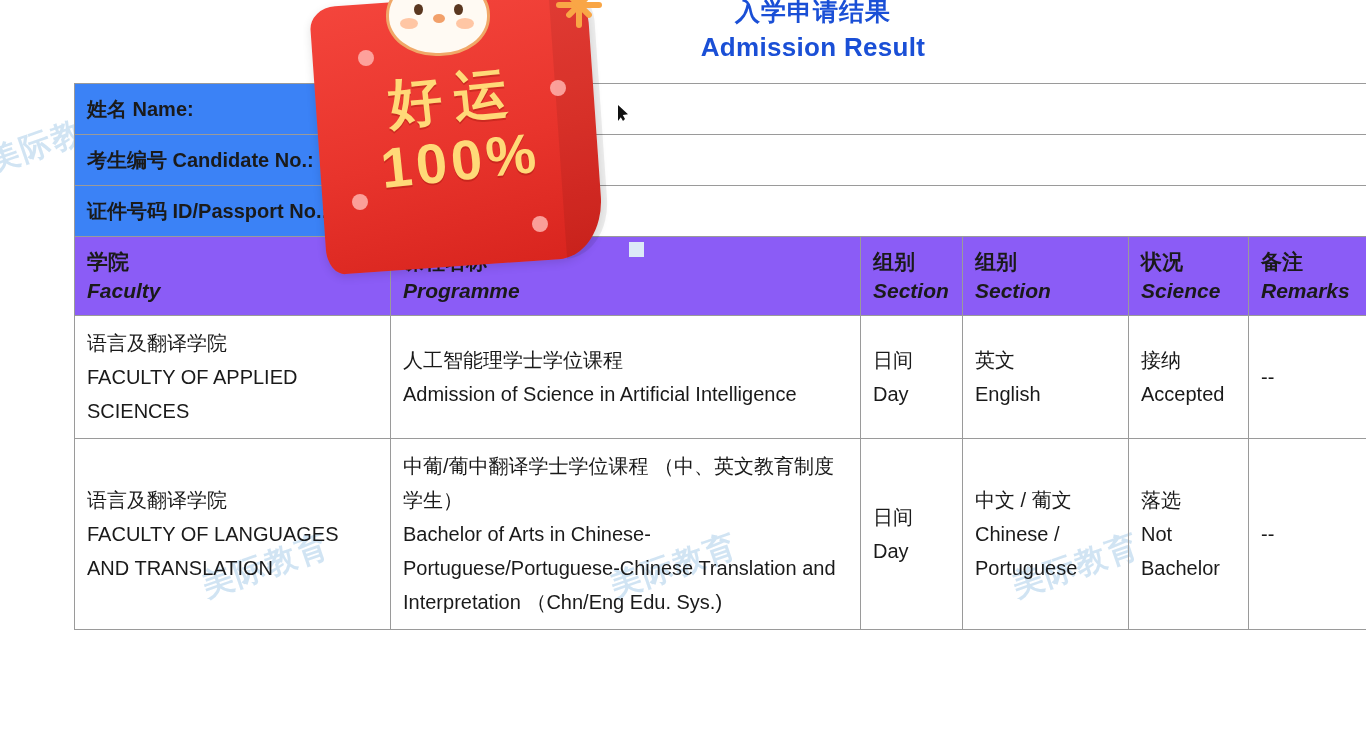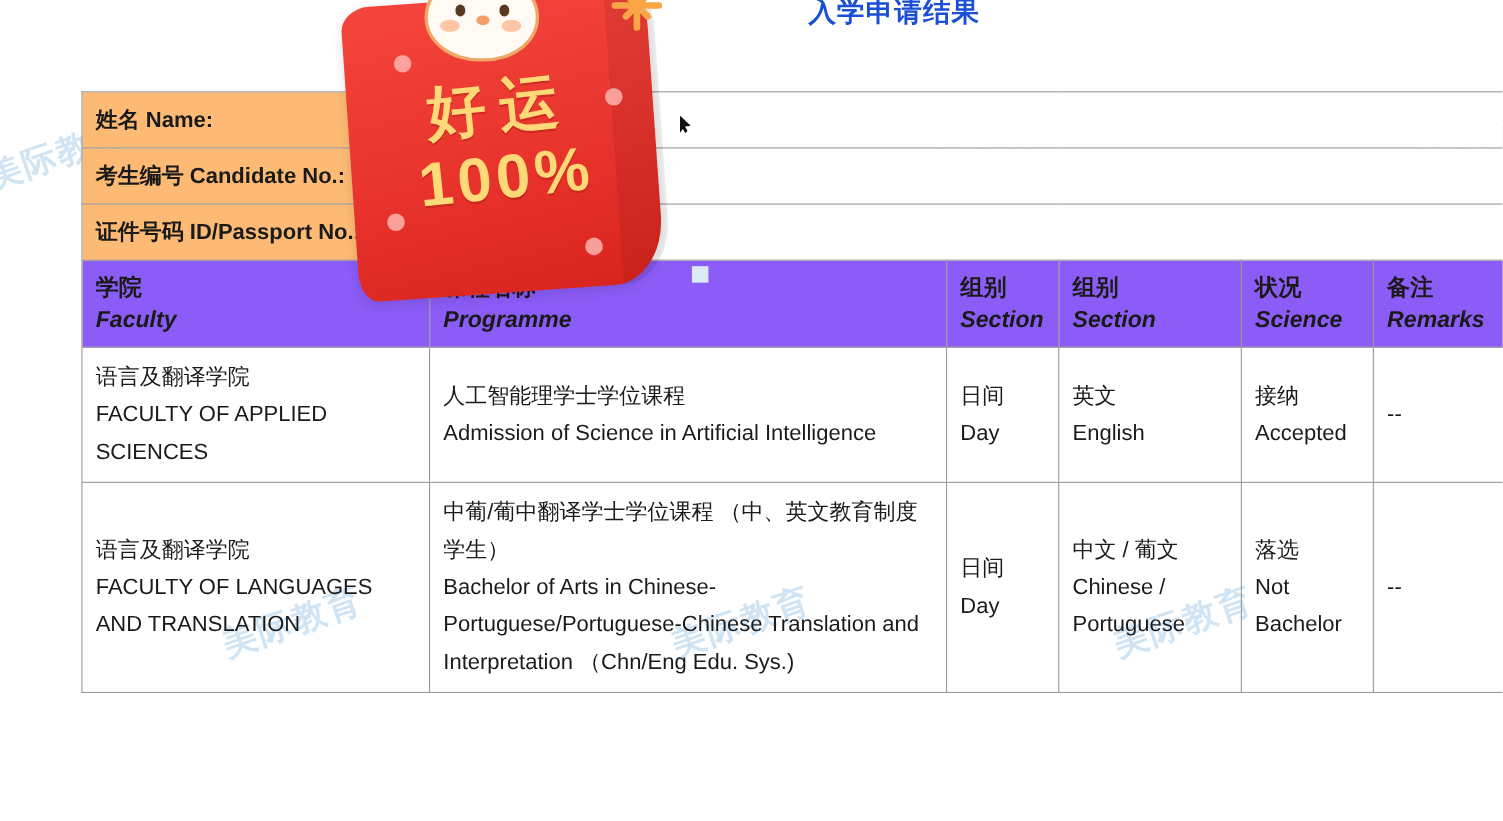--- a/index.html
+++ b/index.html
@@ -57,21 +57,21 @@
   .doc td {
     border: 1px solid #9a9a9a;
     vertical-align: middle;
     padding: 10px 12px;
     font-size: 20px;
     color: #1a1a1a;
     line-height: 30px;
   }
 
   .info-label {
-    background: #fdba74;
+    background: #3b82f6;
     font-weight: bold;
     font-size: 21px;
     width: 316px;
     height: 47px;
     box-sizing: border-box;
   }
   .info-value {
     background: #ffffff;
     font-size: 20px;
   }
@@ -282,20 +282,21 @@
 
   <div class="wm a">美际教育</div>
   <div class="wm b">美际教育</div>
   <div class="wm c">美际教育</div>
   <div class="wm d">美际教育</div>
   <div class="wm e">美际教育</div>
   <div class="wm f">美际教育</div>
 
   <div class="title-block">
     <div class="title-cn">入学申请结果</div>
+    <div class="title-en">Admission Result</div>
   </div>
 
   <table class="doc">
     <colgroup>
       <col class="c-faculty">
       <col class="c-prog">
       <col class="c-sec1">
       <col class="c-sec2">
       <col class="c-status">
       <col class="c-remarks">

